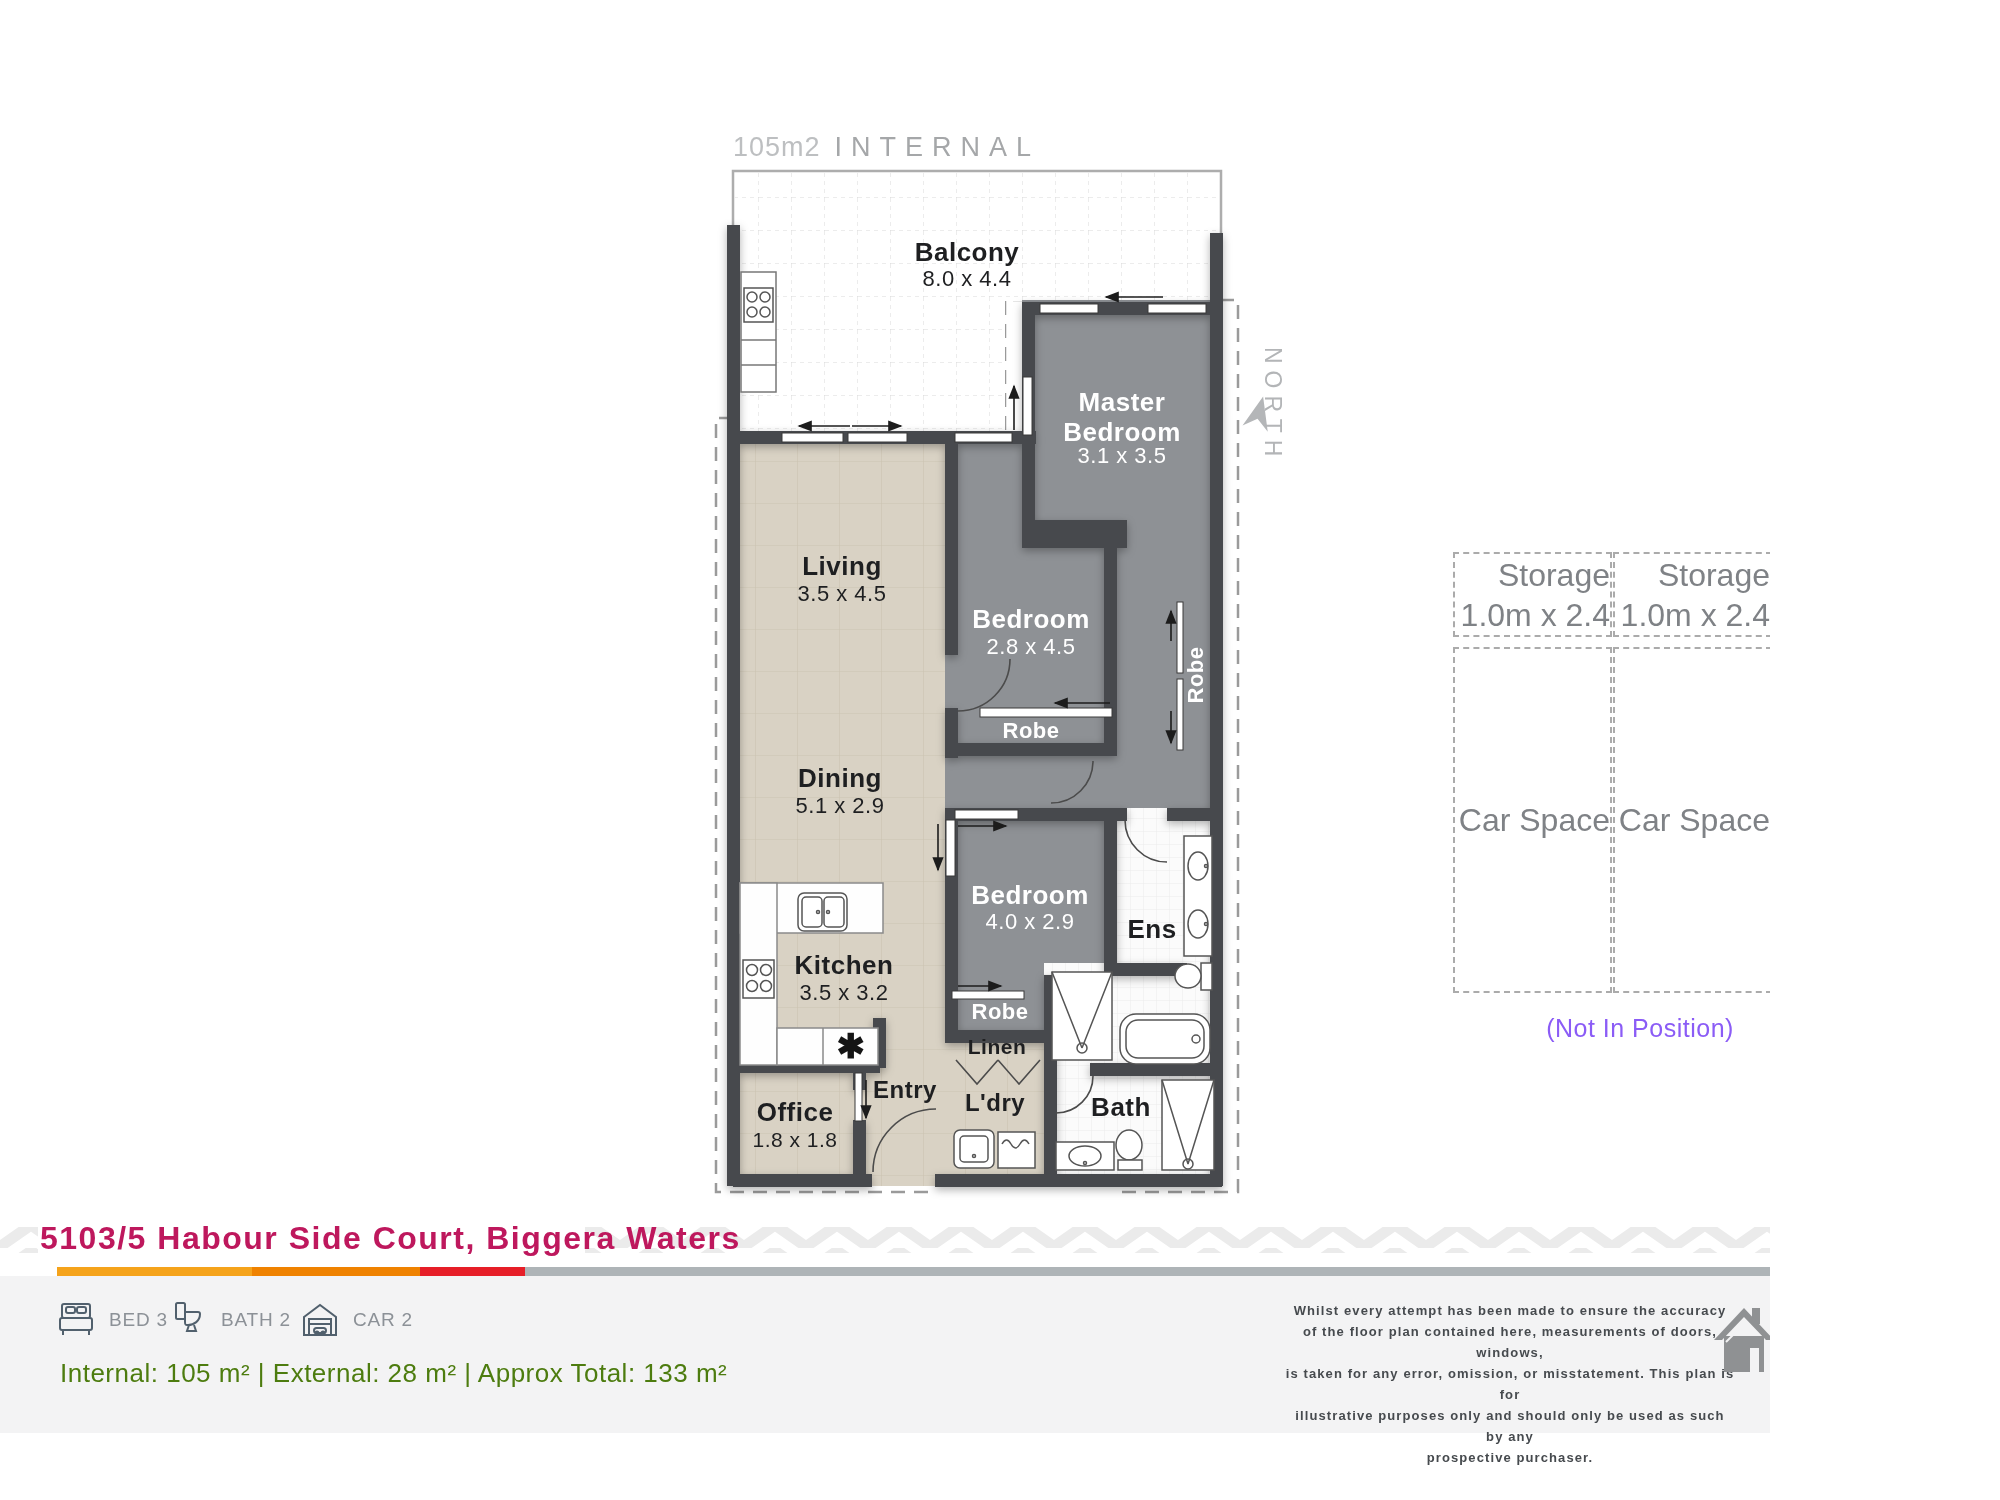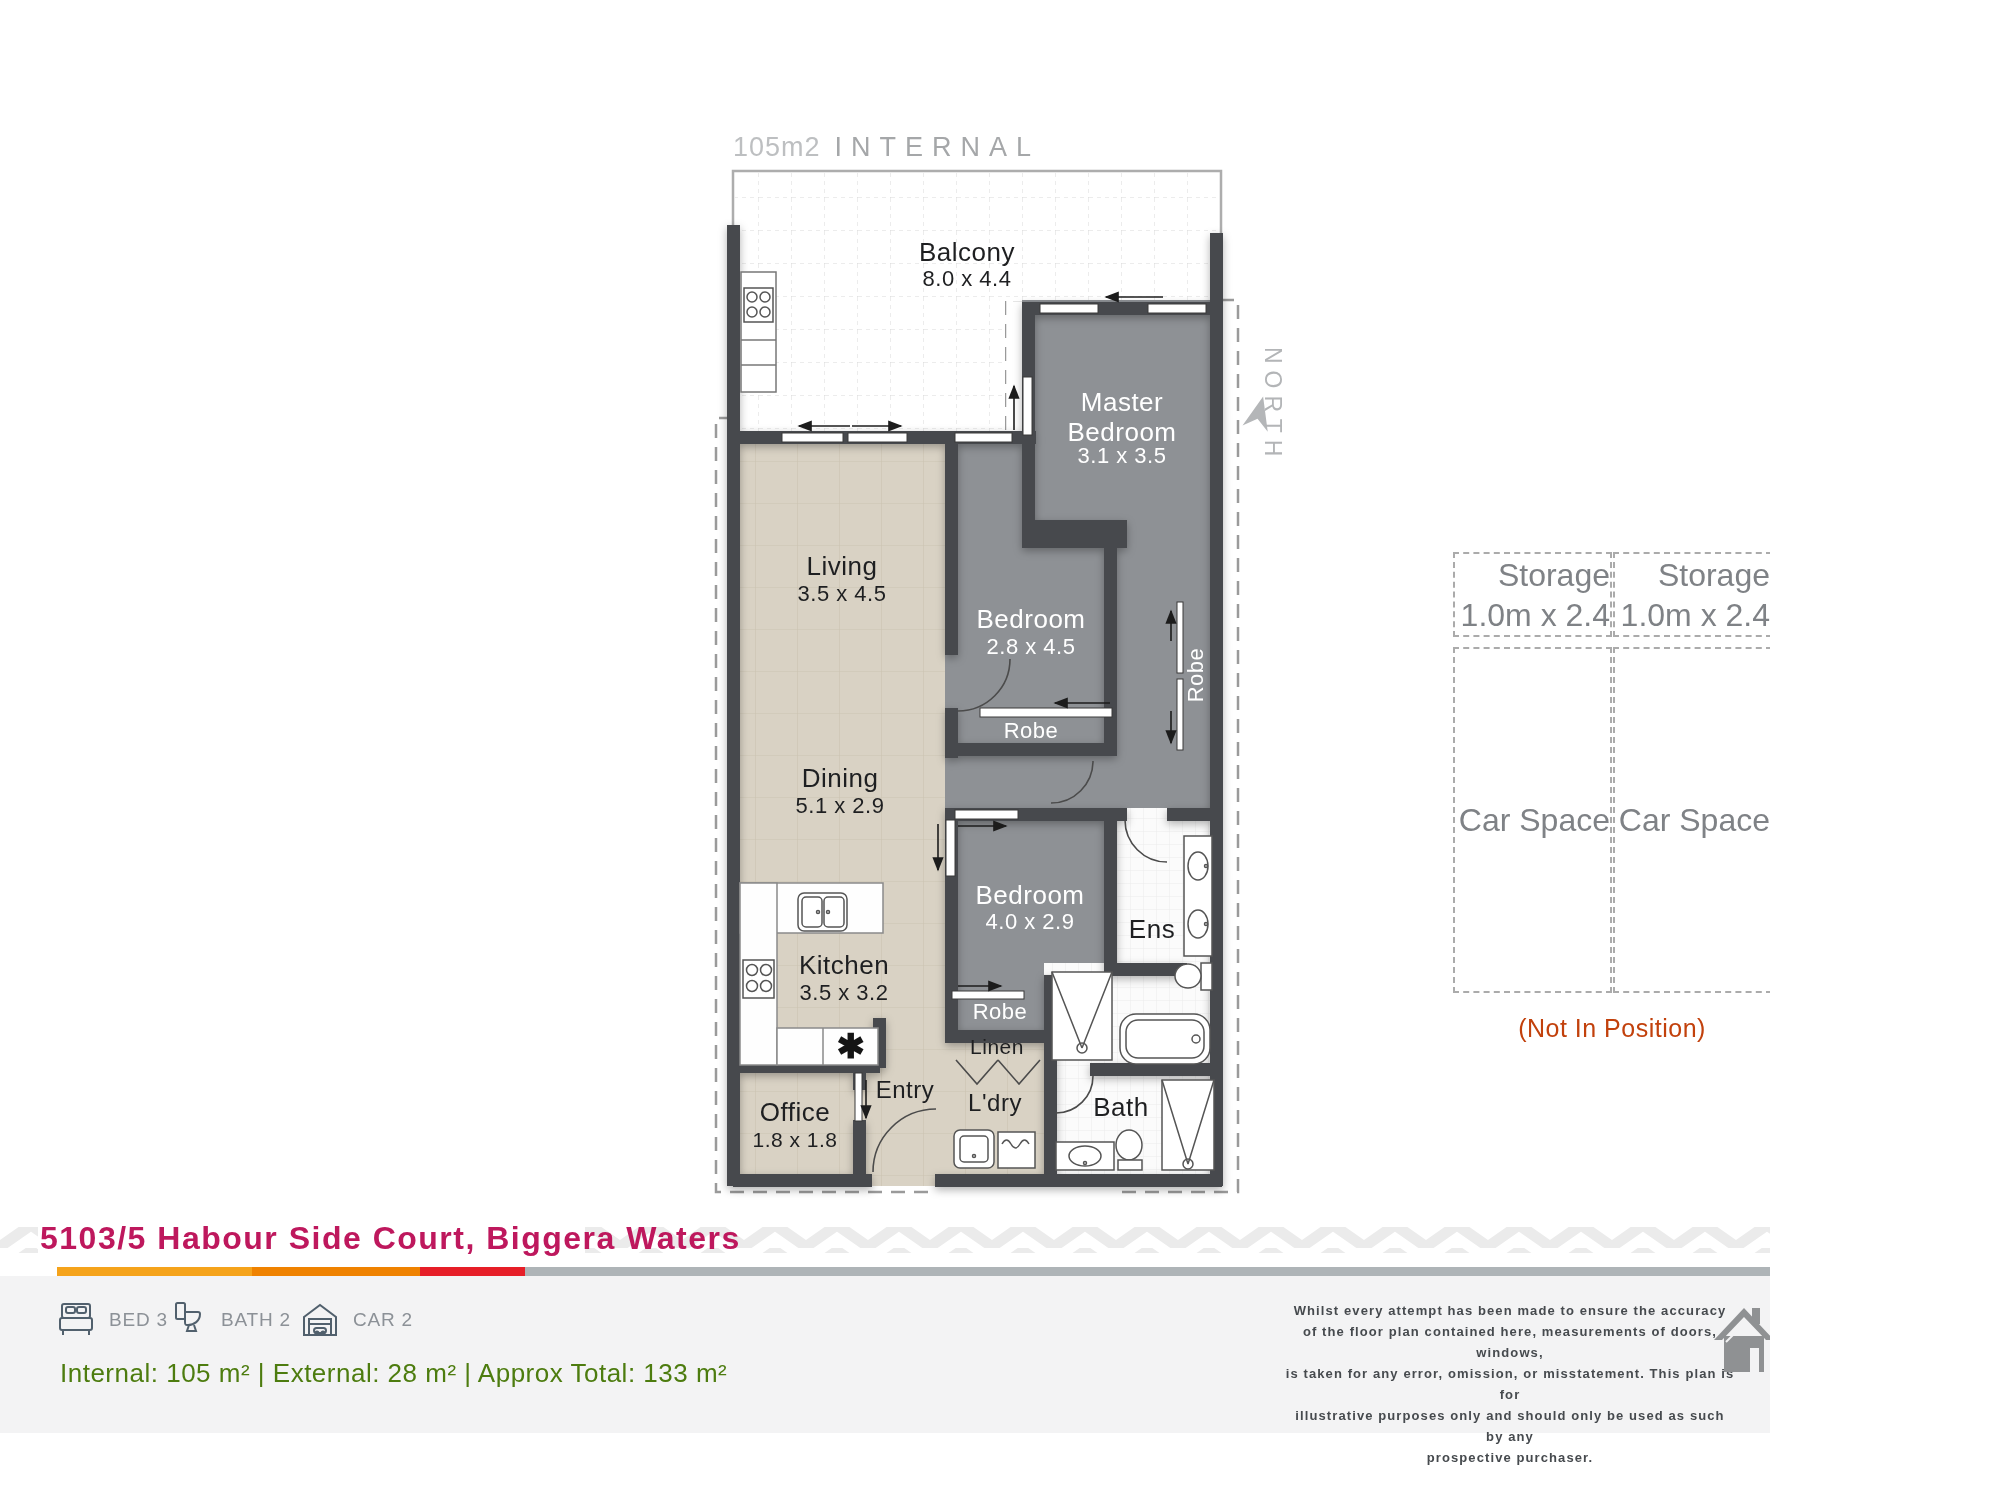--- a/index.html
+++ b/index.html
@@ -1,26 +1,26 @@
 <!DOCTYPE html>
 <html><head>
 <meta charset="utf-8">
 <style>
   html,body{margin:0;padding:0;background:#fff;}
   #stage{position:relative;width:1770px;height:1500px;background:#fff;overflow:hidden;
          font-family:"Liberation Sans",sans-serif;}
   #plan-svg{position:absolute;left:0;top:0;}
   .lbl{position:absolute;transform:translate(-50%,-50%);text-align:center;color:#1e1f21;
-       font-weight:400;letter-spacing:.5px;white-space:nowrap;line-height:1.15;}
+       font-weight:700;letter-spacing:.5px;white-space:nowrap;line-height:1.15;}
   .dims{font-weight:500;}
   .white{color:#ffffff;}
   .wrap{white-space:normal;width:140px;}
   .vert{writing-mode:vertical-rl;}
   .vert.flip{transform:translate(-50%,-50%) rotate(180deg);} .s26{font-size:26px;} .s24{font-size:24px;} .s22{font-size:22px;}
-  .s21{font-size:21px;} .gray-note{color:#c2410c;font-weight:500;}
+  .s21{font-size:21px;} .gray-note{color:#8b5cf6;font-weight:500;margin-left:28px;}
   #internal-tag{position:absolute;left:733px;top:132px;font-size:27px;}
   #internal-tag .area{color:#bdbfc1;font-weight:500;margin-right:14px;letter-spacing:1px;}
   #internal-tag .word{color:#a5a7a9;font-weight:500;letter-spacing:9px;}
   #north-lbl{position:absolute;left:1259px;top:347px;color:#b3b5b7;font-size:23px;
              letter-spacing:7px;font-weight:500;}
   #asterisk{font-size:34px;font-weight:700;color:#141414;}
   .pbox{position:absolute;border:2px dashed #ababab;display:flex;flex-direction:column;
         align-items:flex-end;justify-content:center;color:#7f8286;font-size:32px;font-weight:500;
         line-height:1.25;text-align:center;}
   #footer-panel{position:absolute;left:0;top:1276px;width:2000px;height:157px;background:#f3f3f4;}

